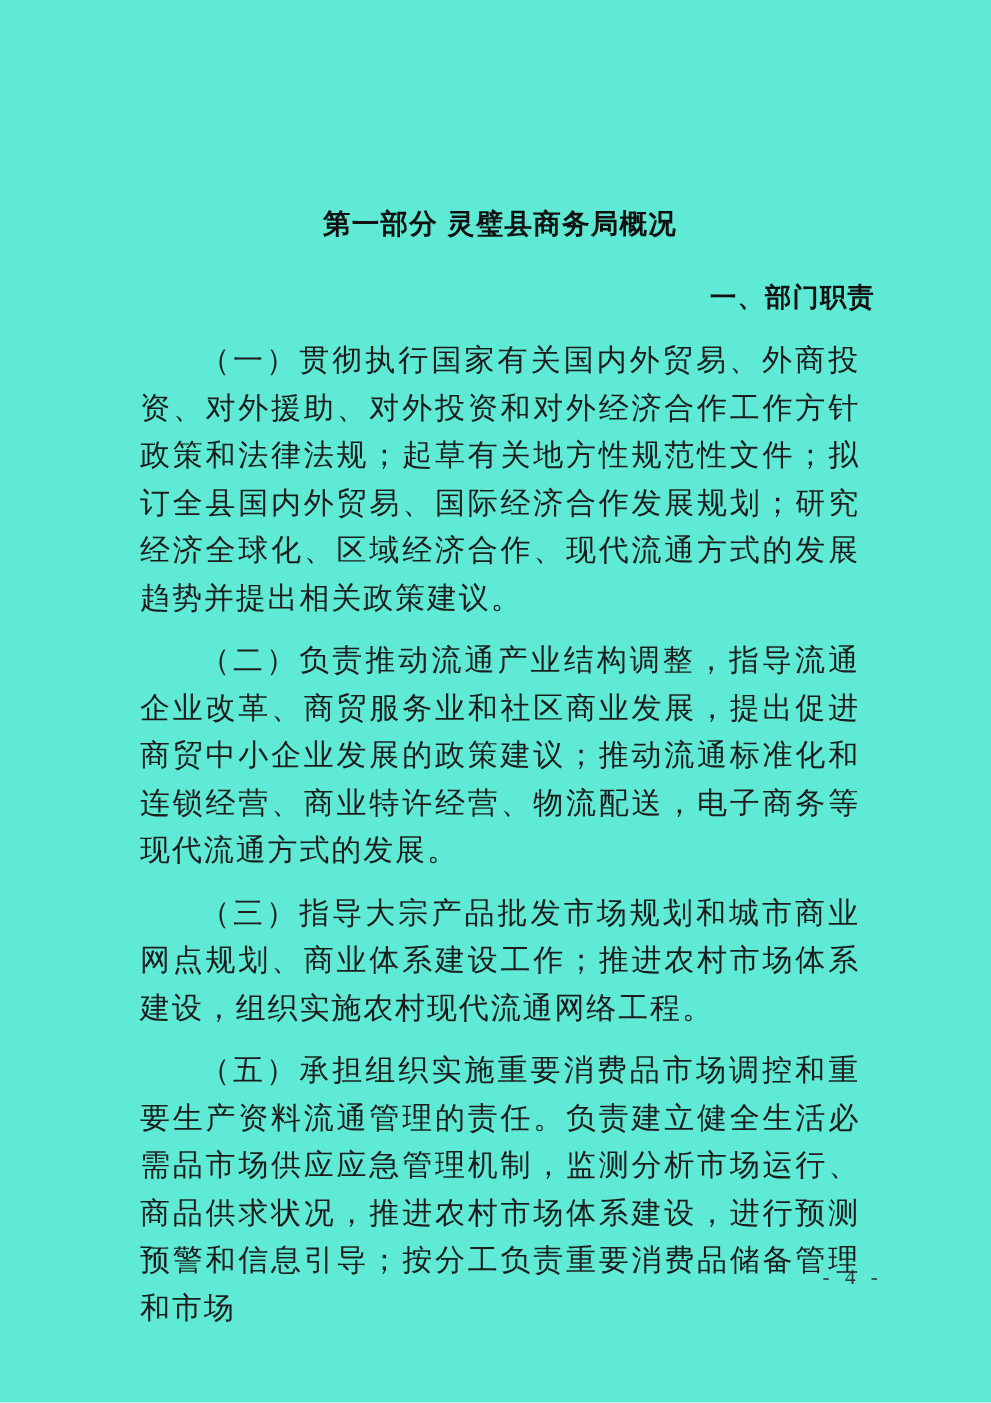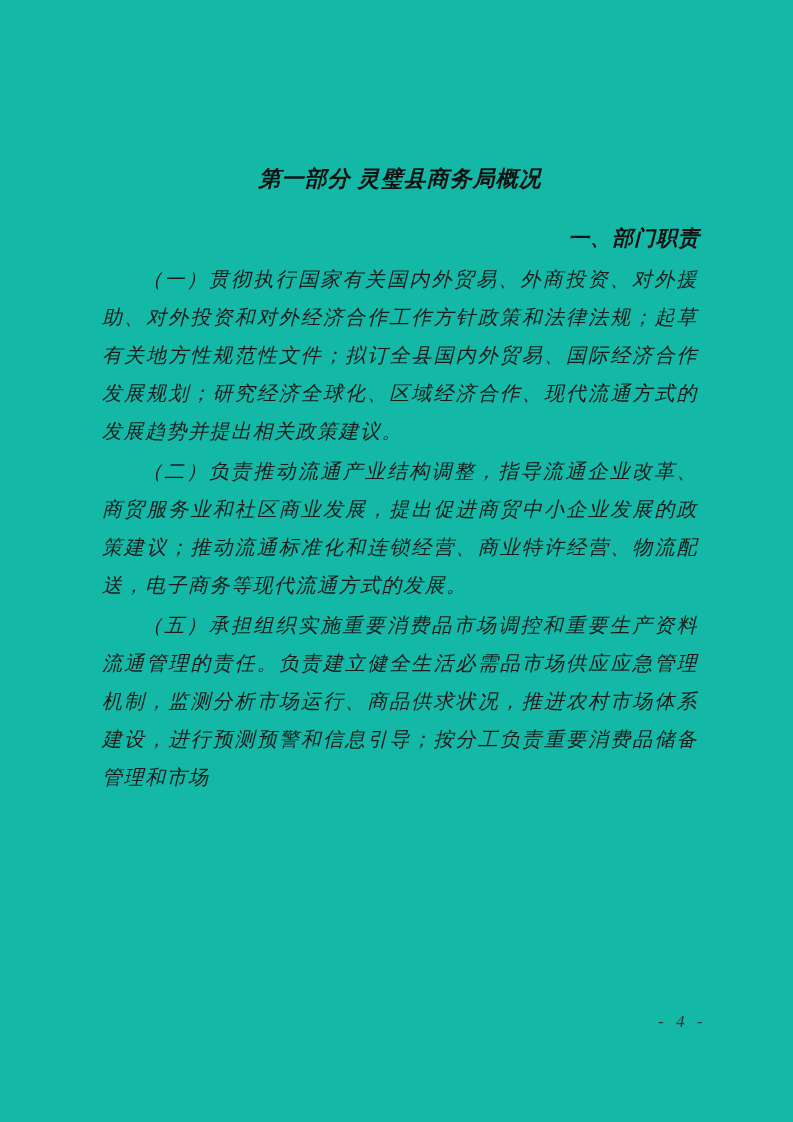--- a/index.html
+++ b/index.html
@@ -4,24 +4,23 @@
 <style>
   html, body {
     margin: 0;
     padding: 0;
     background: #ffffff;
   }
   .page {
     position: relative;
     width: 793px;
     height: 1122px;
-    background: #14b8a6;
+    background: #5eead4;
     overflow: hidden;
     color: #1c1c1c;
-    font-style: italic;
   }
   .doc-title {
     position: absolute;
     top: 164px;
     left: 100px;
     width: 600px;
     margin: 0;
     text-align: center;
     font-family: "Liberation Sans", "DejaVu Sans", sans-serif;
     font-size: 22px;
@@ -44,23 +43,23 @@
     letter-spacing: 1px;
     text-align: right;
   }
   .doc-body {
     position: absolute;
     top: 258px;
     left: 100px;
     width: 600px;
   }
   .body-para {
-    margin: 2px;
+    margin: 12px;
     font-family: "Liberation Serif", "DejaVu Serif", serif;
-    font-size: 20px;
+    font-size: 24px;
     line-height: 38px;
     color: #1c1c1c;
     text-align: justify;
     text-justify: inter-ideograph;
     text-indent: 2em;
     letter-spacing: 1.5px;
   }
   .page-number {
     position: absolute;
     top: 1012px;
@@ -77,18 +76,19 @@
 
 <div class="page">
 
   <h1 class="doc-title">第一部分 灵璧县商务局概况</h1>
 
   <h2 class="section-heading">一、部门职责</h2>
 
   <div class="doc-body">
     <p class="body-para">（一）贯彻执行国家有关国内外贸易、外商投资、对外援助、对外投资和对外经济合作工作方针政策和法律法规；起草有关地方性规范性文件；拟订全县国内外贸易、国际经济合作发展规划；研究经济全球化、区域经济合作、现代流通方式的发展趋势并提出相关政策建议。</p>
     <p class="body-para">（二）负责推动流通产业结构调整，指导流通企业改革、商贸服务业和社区商业发展，提出促进商贸中小企业发展的政策建议；推动流通标准化和连锁经营、商业特许经营、物流配送，电子商务等现代流通方式的发展。</p>
+    <p class="body-para">（三）指导大宗产品批发市场规划和城市商业网点规划、商业体系建设工作；推进农村市场体系建设，组织实施农村现代流通网络工程。</p>
     <p class="body-para">（五）承担组织实施重要消费品市场调控和重要生产资料流通管理的责任。负责建立健全生活必需品市场供应应急管理机制，监测分析市场运行、商品供求状况，推进农村市场体系建设，进行预测预警和信息引导；按分工负责重要消费品储备管理和市场</p>
   </div>
 
   <div class="page-number">- 4 -</div>
 
 </div>
 
 </body></html>

